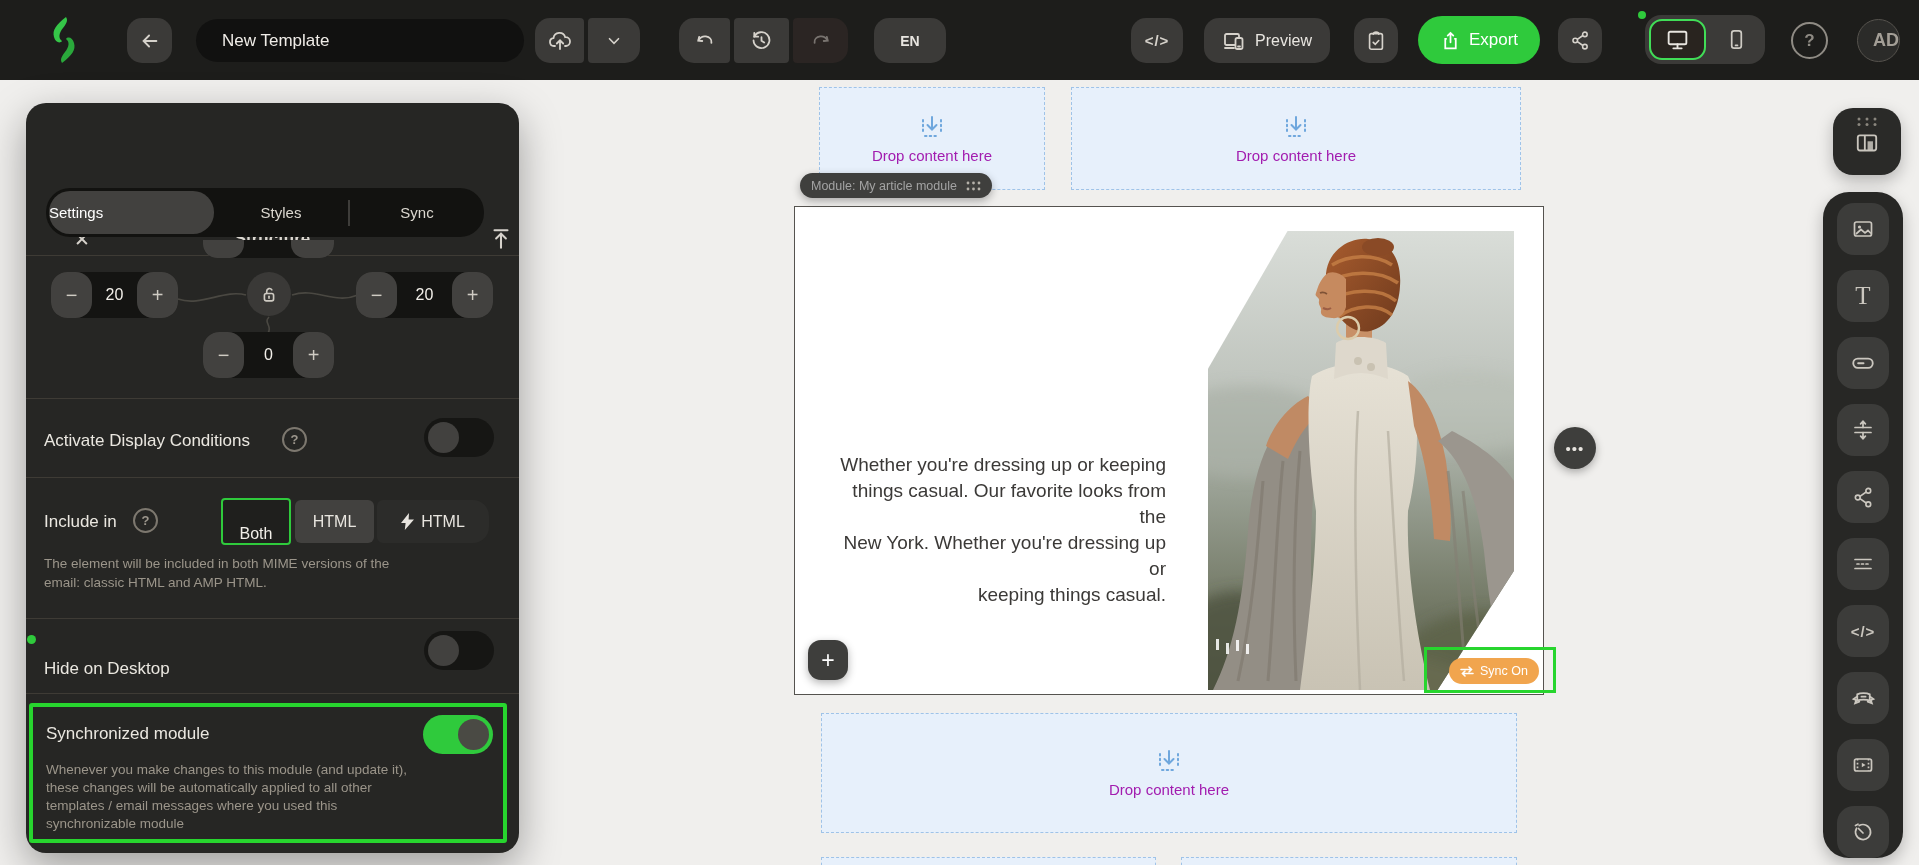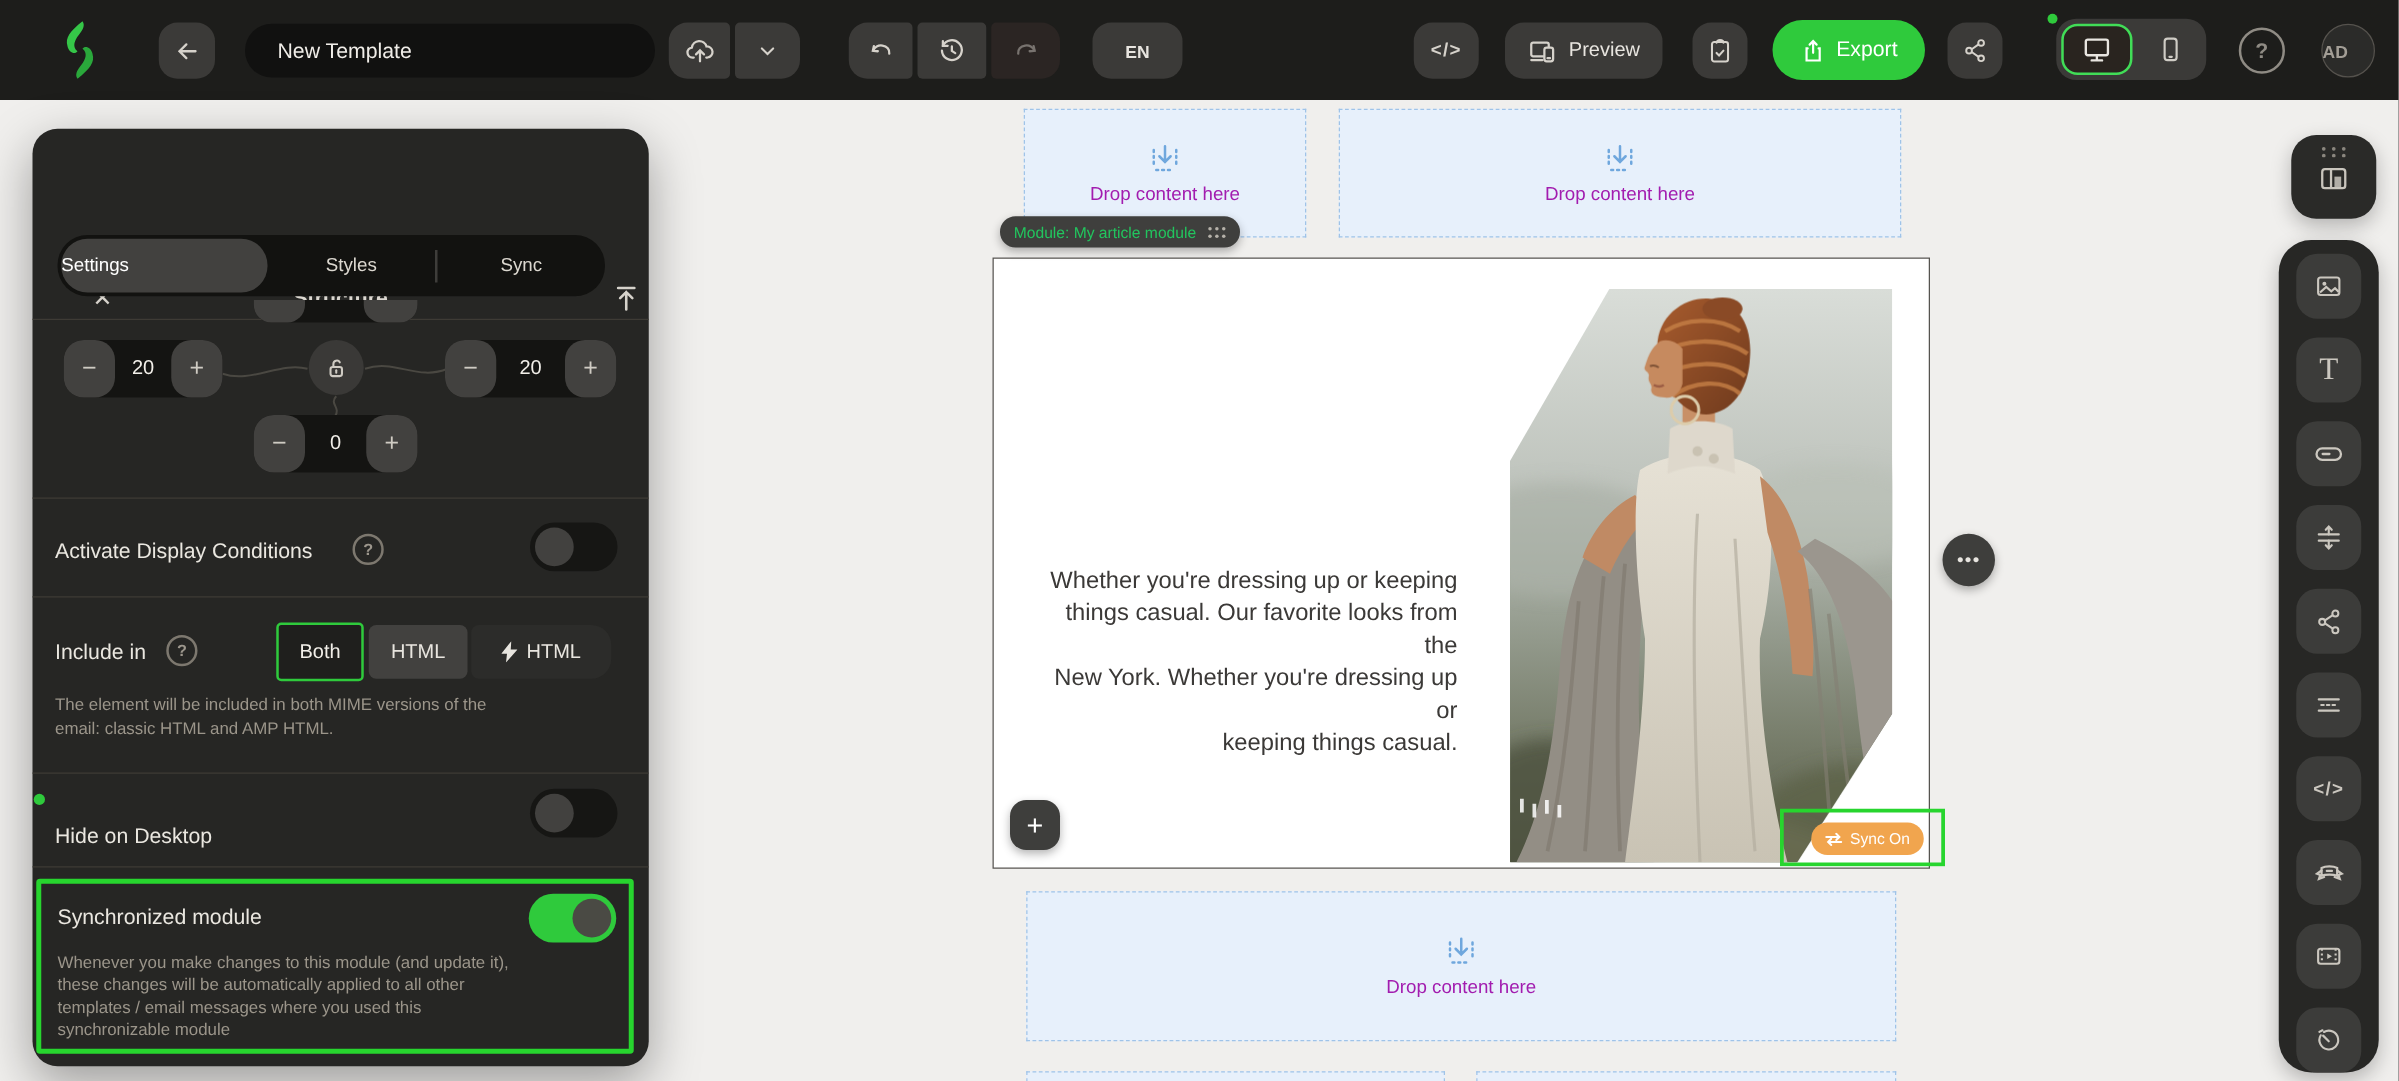--- a/index.html
+++ b/index.html
@@ -21,21 +21,21 @@
                 border-radius:24px; display:flex; align-items:center; justify-content:center; color:#fff; cursor:pointer; }
   .export-label { font-size:17px; color:#fff; margin-left:8px; }
   .device-group { position:absolute; left:1645px; top:15px; width:120px; height:49px; background:#3b3a38; border-radius:16px; }
   .device-desktop { position:absolute; left:4px; top:4px; width:57px; height:41px; background:#29241f;
                     border:2px solid #41dd57; border-radius:13px; display:flex; align-items:center; justify-content:center; cursor:pointer; }
   .device-mobile { position:absolute; right:0; top:0; width:58px; height:49px; display:flex; align-items:center; justify-content:center; cursor:pointer; }
   .green-dot-top { position:absolute; left:1638px; top:11px; width:8px; height:8px; border-radius:50%; background:#2fca3c; }
   .help-ring { position:absolute; left:1791px; top:22px; width:37px; height:37px; border:2.5px solid #8f8b84; border-radius:50%;
                display:flex; align-items:center; justify-content:center; color:#8f8b84; font-size:17px; font-weight:bold; cursor:pointer; }
   .avatar { position:absolute; left:1857px; top:19px; width:43px; height:43px; background:#2b2b29; border:1.5px solid #55524d;
-            border-radius:50%; display:flex; align-items:center; justify-content:flex-start; color:#a39e96; font-size:14px; font-weight:bold; cursor:pointer; }
+            border-radius:50%; display:flex; align-items:center; justify-content:flex-end; color:#a39e96; font-size:18px; font-weight:bold; cursor:pointer; }
   .tbtn.disabled { background:#2b2523; }
   .tbtn.disabled svg { opacity:.45; }
 
   
   .panel { position:absolute; left:26px; top:103px; width:493px; height:750px; background:#262624;
            border-radius:20px; box-shadow:0 14px 40px rgba(0,0,0,.35); color:#eae7e0; }
   .panel-title { position:absolute; left:0; right:0; top:126px; text-align:center; font-size:17px; font-weight:bold; color:#dcd8d1; }
   .panel-close { position:absolute; left:42px; top:122px; width:28px; height:28px; display:flex; align-items:center;
                  justify-content:center; font-size:19px; color:#d6d2cb; cursor:pointer; }
   .panel-expand { position:absolute; left:462px; top:123px; width:26px; height:26px; cursor:pointer; }
@@ -56,36 +56,36 @@
               display:flex; align-items:center; justify-content:center; cursor:pointer; }
   .connector-svg { position:absolute; left:140px; top:160px; }
   .row-label { position:absolute; font-size:17px; color:#eae7e0; }
   .q-ring { position:absolute; width:25px; height:25px; border:2px solid #7d786f; border-radius:50%; color:#9d978d;
             font-size:13px; font-weight:bold; display:flex; align-items:center; justify-content:center; cursor:pointer; }
   .toggle { position:absolute; width:70px; height:39px; border-radius:20px; background:#161614; cursor:pointer; }
   .toggle .knob { position:absolute; left:4px; top:4px; width:31px; height:31px; border-radius:50%; background:#42413f; }
   .toggle.on { background:#2fca3c; }
   .toggle.on .knob { left:35px; background:#4a4a44; }
   .inc-both { position:absolute; left:195px; top:395px; width:70px; height:47px; background:#1f1f1d; border:2.5px solid #2fca3c;
-              border-radius:4px; display:flex; align-items:center; justify-content:center; font-size:16px; color:#f2efe9; cursor:pointer; }
+              border-radius:4px; display:flex; align-items:flex-end; justify-content:center; font-size:16px; color:#f2efe9; cursor:pointer; }
   .inc-html { position:absolute; left:269px; top:397px; width:79px; height:43px; background:#42413f; border-radius:6px;
               display:flex; align-items:center; justify-content:center; font-size:16px; color:#e8e5df; cursor:pointer; }
   .inc-amp { position:absolute; left:351px; top:397px; width:112px; height:43px; background:#2c2c2a; border-radius:6px 16px 16px 6px;
              display:flex; align-items:center; justify-content:center; gap:7px; font-size:16px; color:#e8e5df; cursor:pointer; }
   .desc { position:absolute; font-size:13.5px; line-height:18.5px; color:#9b958a; }
   .green-edge-dot { position:absolute; left:1px; top:532px; width:9px; height:9px; border-radius:50%; background:#2fca3c; }
   .sync-box { position:absolute; left:3px; top:600px; width:478px; height:140px; border:4px solid #27d52e; border-radius:3px; }
 
   
   .drop-area { position:absolute; background:#e7f0fb; border:1.5px dashed #9fc3e8; display:flex; flex-direction:column;
                align-items:center; justify-content:center; gap:7px; }
   .drop-text { font-size:15px; color:#a21caf; }
   .module-tag { position:absolute; left:800px; top:173px; height:25px; background:#3f3f3d; border-radius:13px;
                 display:flex; align-items:center; gap:9px; padding:0 11px; box-shadow:0 3px 8px rgba(0,0,0,.3); cursor:pointer; }
-  .module-tag-label { font-size:12.5px; color:#22c55e; }
+  .module-tag-label { font-size:12.5px; color:#a3a3a3; }
   .card { position:absolute; left:794px; top:206px; width:750px; height:489px; background:#ffffff; border:1.5px solid #55534f; }
   .photo { position:absolute; left:1208px; top:231px; width:306px; height:459px;
            clip-path:polygon(26% 0, 100% 0, 100% 74%, 75% 100%, 0 100%, 0 30%); }
   .article-text { position:absolute; left:836px; top:452px; width:330px; text-align:right; font-size:19px;
                   line-height:26px; color:#3b3937; }
   .cta-btn { position:absolute; left:950px; top:592px; width:213px; height:50px; background:#8f0f0f; border-radius:14px;
              box-shadow:0 0 0 2.5px #2fca3c; display:flex; align-items:center; justify-content:center; cursor:pointer;
              color:#fff; font-family:"DejaVu Serif", serif; font-style:italic; font-size:21px; }
   .add-btn { position:absolute; left:808px; top:640px; width:40px; height:40px; background:#3e3e3c; border-radius:13px;
              color:#fff; font-size:23px; display:flex; align-items:center; justify-content:center;

